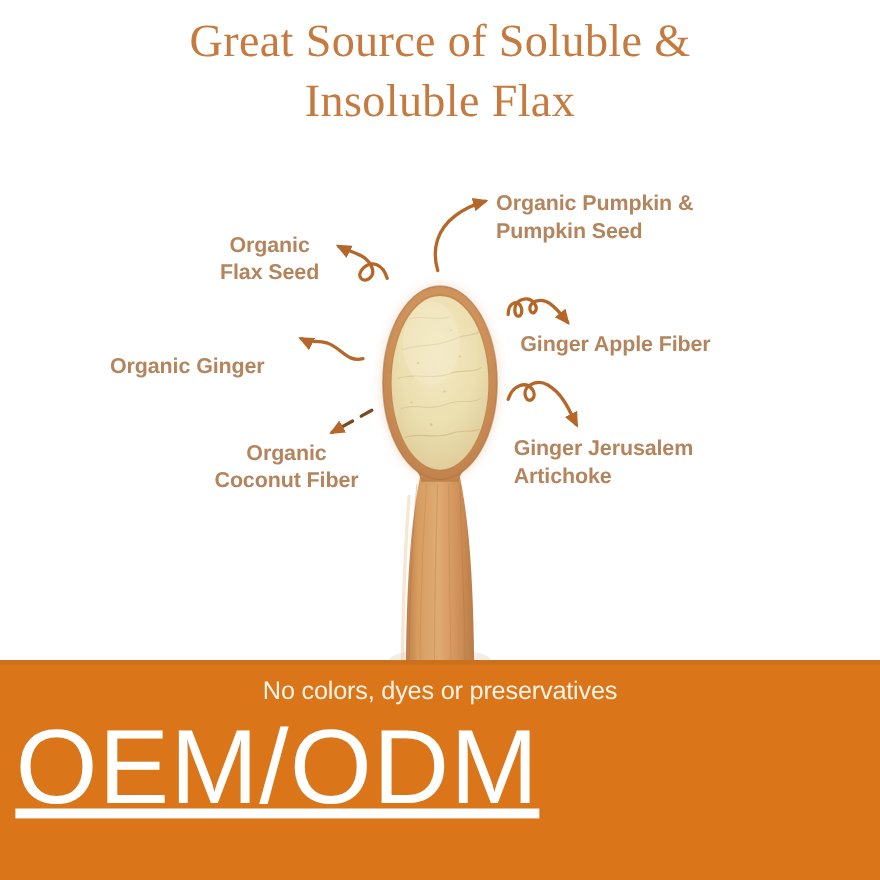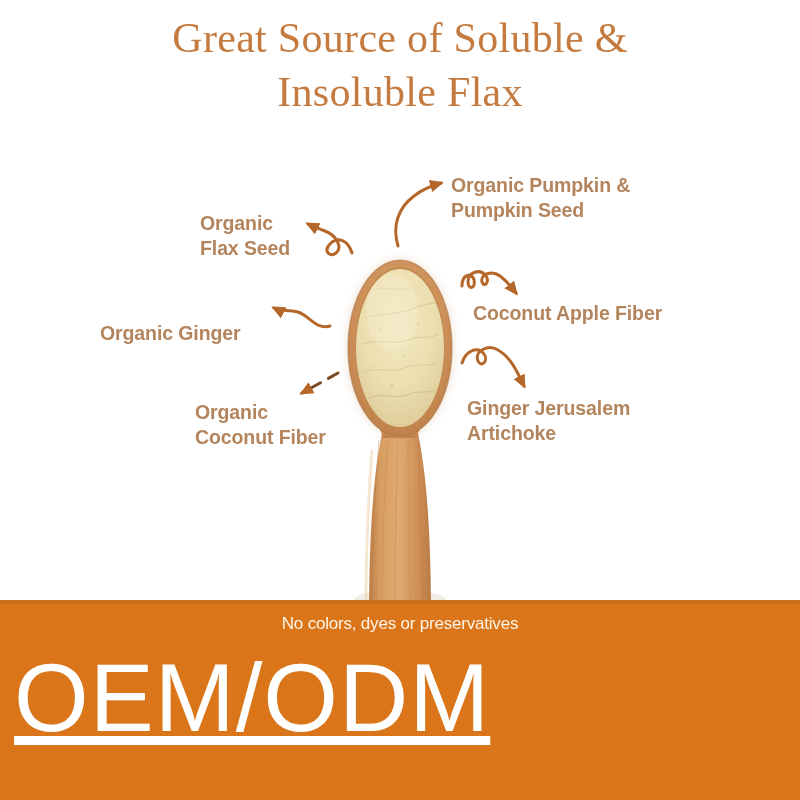--- a/index.html
+++ b/index.html
@@ -50,21 +50,21 @@
   .callout {
     position: absolute;
     color: #b4855d;
     font-weight: bold;
     font-size: 19.5px;
     line-height: 1.3;
     letter-spacing: -0.1px;
     white-space: pre-line;
   }
   .callout.right { text-align: left; }
-  .callout.left  { text-align: left; }
+  .callout.left  { text-align: center; }
 
   #label-flax        { left: 200px; top: 211px; }
   #label-pumpkin     { left: 451px; top: 173px; }
   #label-ginger      { left: 100px; top: 321px; }
   #label-apple       { left: 473px; top: 301px; }
   #label-coconut     { left: 195px; top: 400px; }
   #label-artichoke   { left: 467px; top: 396px; }
 
   
   .arrow-layer {
@@ -95,21 +95,21 @@
     background: #c9701f;
     opacity: 0.85;
   }
   .footer-sub {
     position: absolute;
     top: 14px;
     left: 0;
     width: 800px;
     text-align: center;
     color: #fdf4e7;
-    font-size: 17px;
+    font-size: 23px;
     letter-spacing: -0.2px;
   }
   .footer-main {
     position: absolute;
     top: 48px;
     left: 14px;
     width: 800px;
     color: #ffffff;
     font-size: 96px;
     line-height: 1.05;
@@ -246,21 +246,21 @@
   </svg>
 
   <div class="callout left" id="label-flax">Organic
 Flax Seed</div>
 
   <div class="callout right" id="label-pumpkin">Organic Pumpkin &amp;
 Pumpkin Seed</div>
 
   <div class="callout left" id="label-ginger">Organic Ginger</div>
 
-  <div class="callout right" id="label-apple">Coconut Apple Fiber</div>
+  <div class="callout right" id="label-apple">Ginger Apple Fiber</div>
 
   <div class="callout left" id="label-coconut">Organic
 Coconut Fiber</div>
 
   <div class="callout right" id="label-artichoke">Ginger Jerusalem
 Artichoke</div>
 
   <div class="footer">
     <div class="footer-top-edge"></div>
     <div class="footer-sub">No colors, dyes or preservatives</div>

